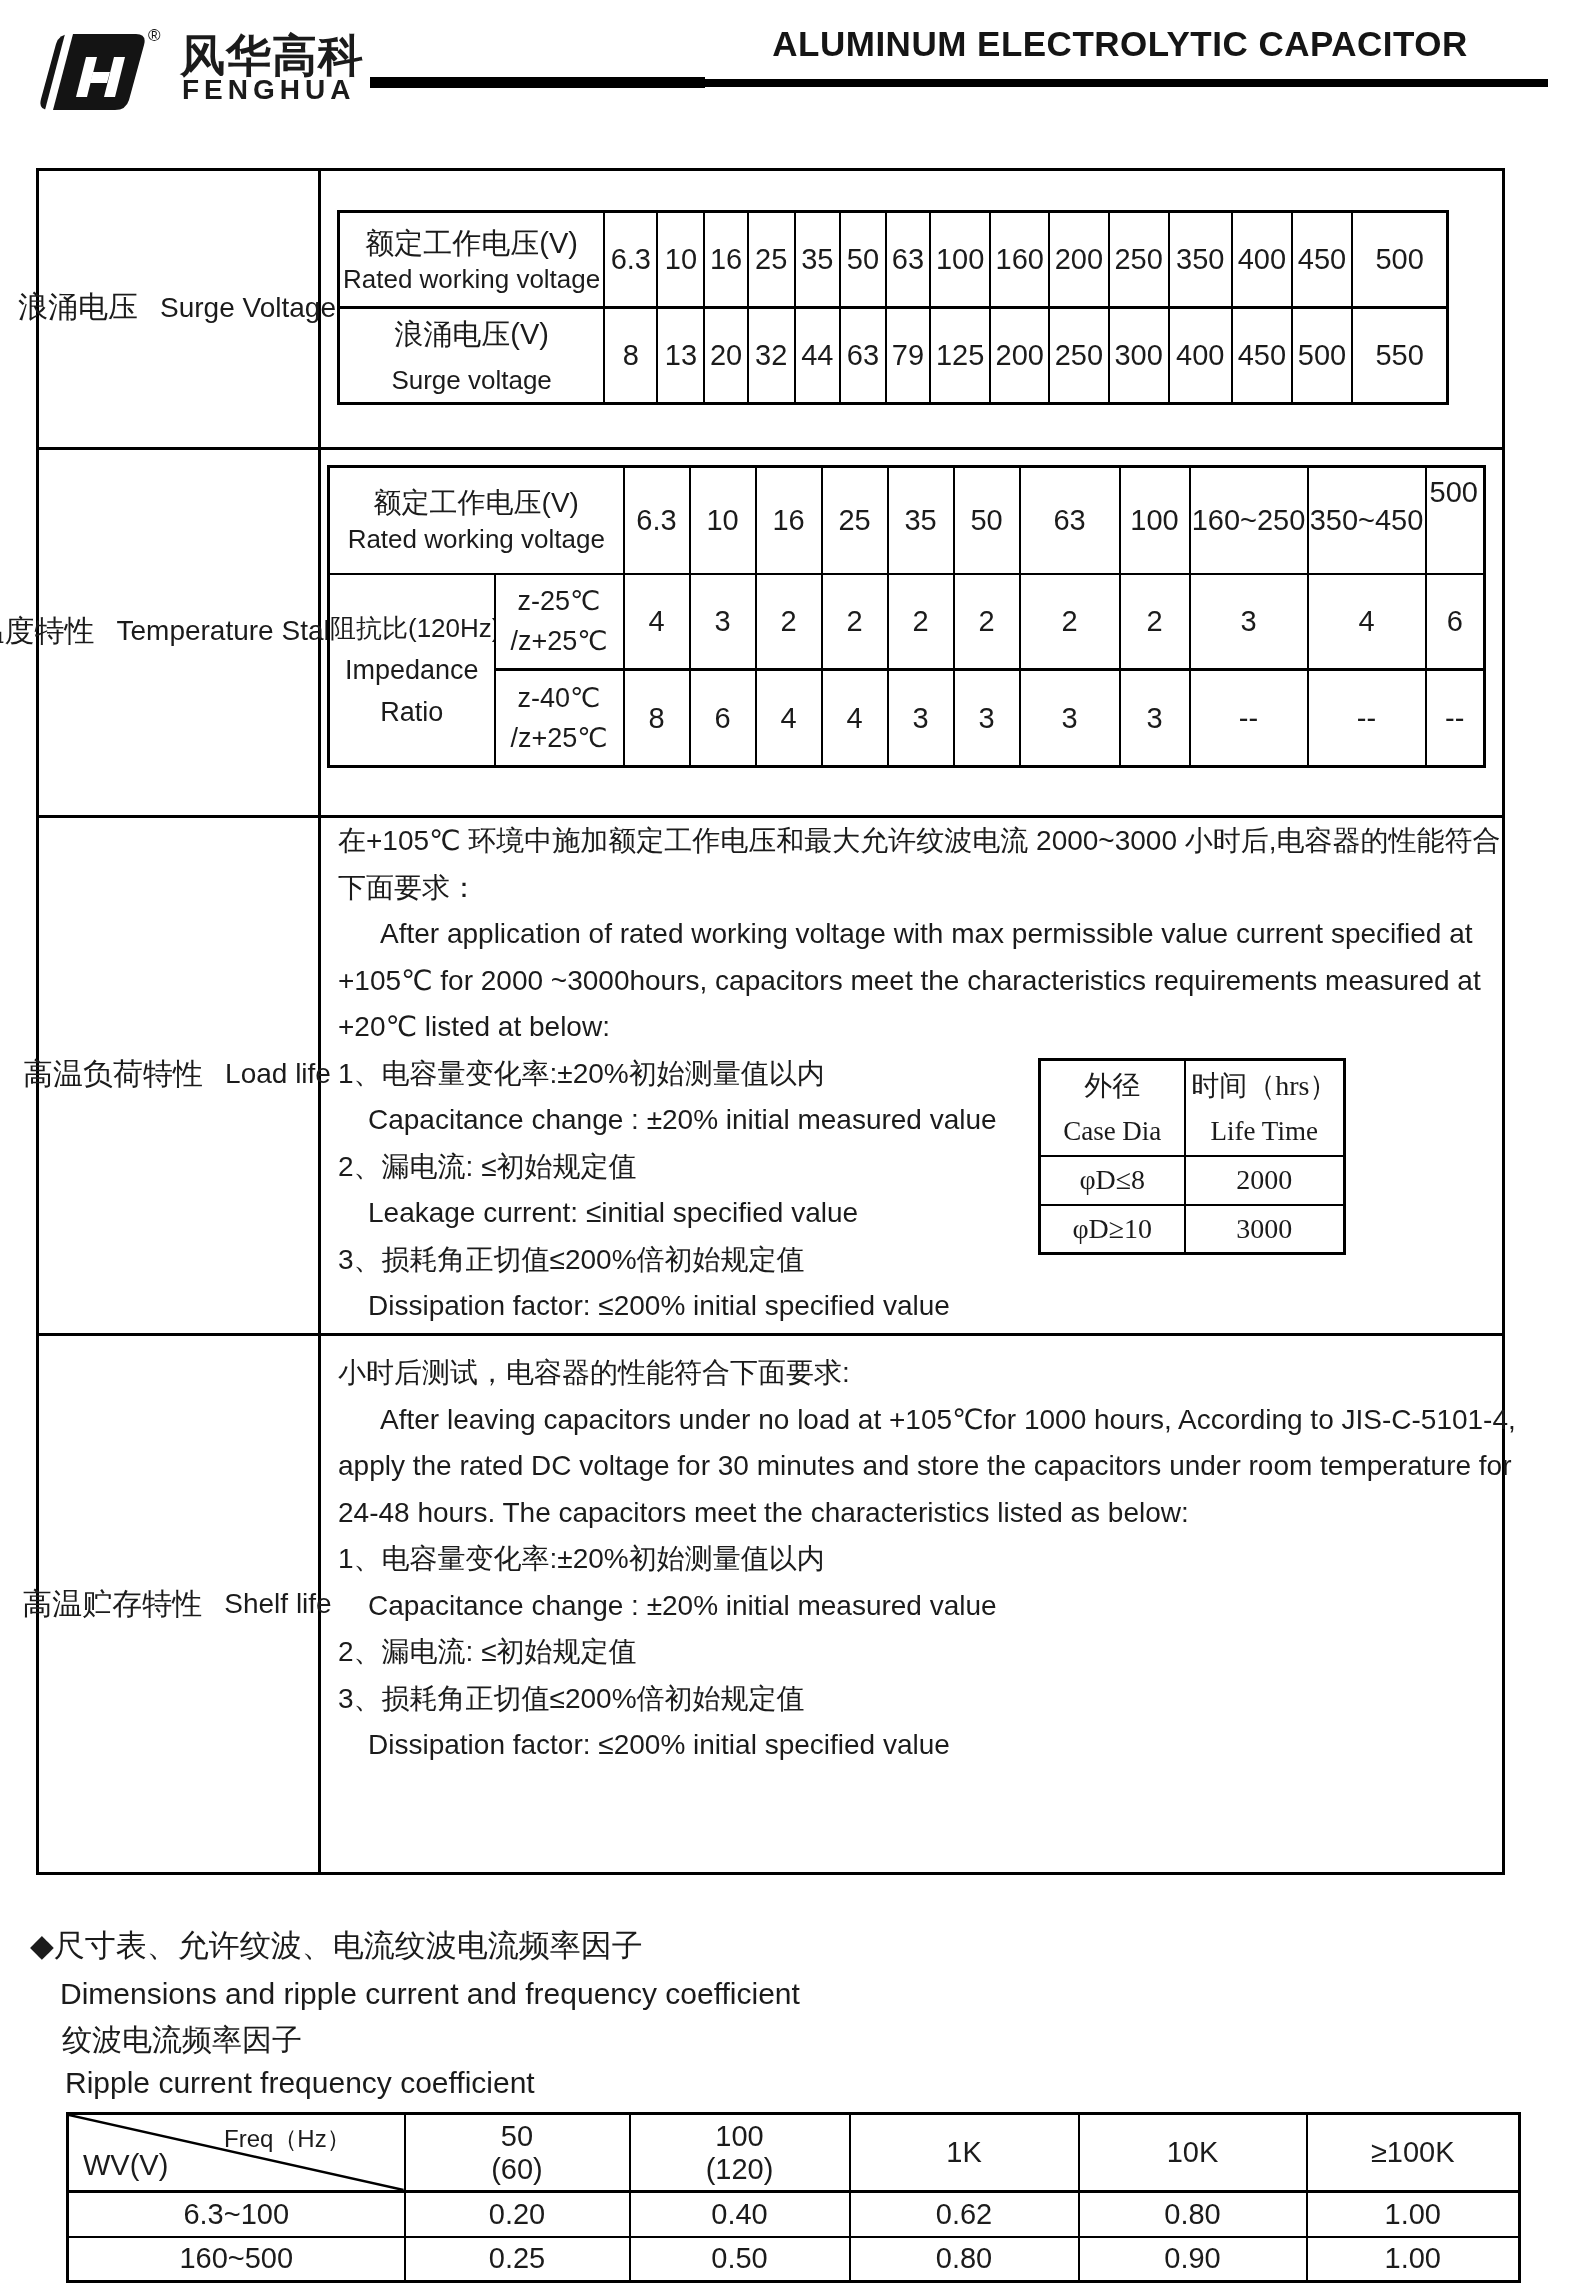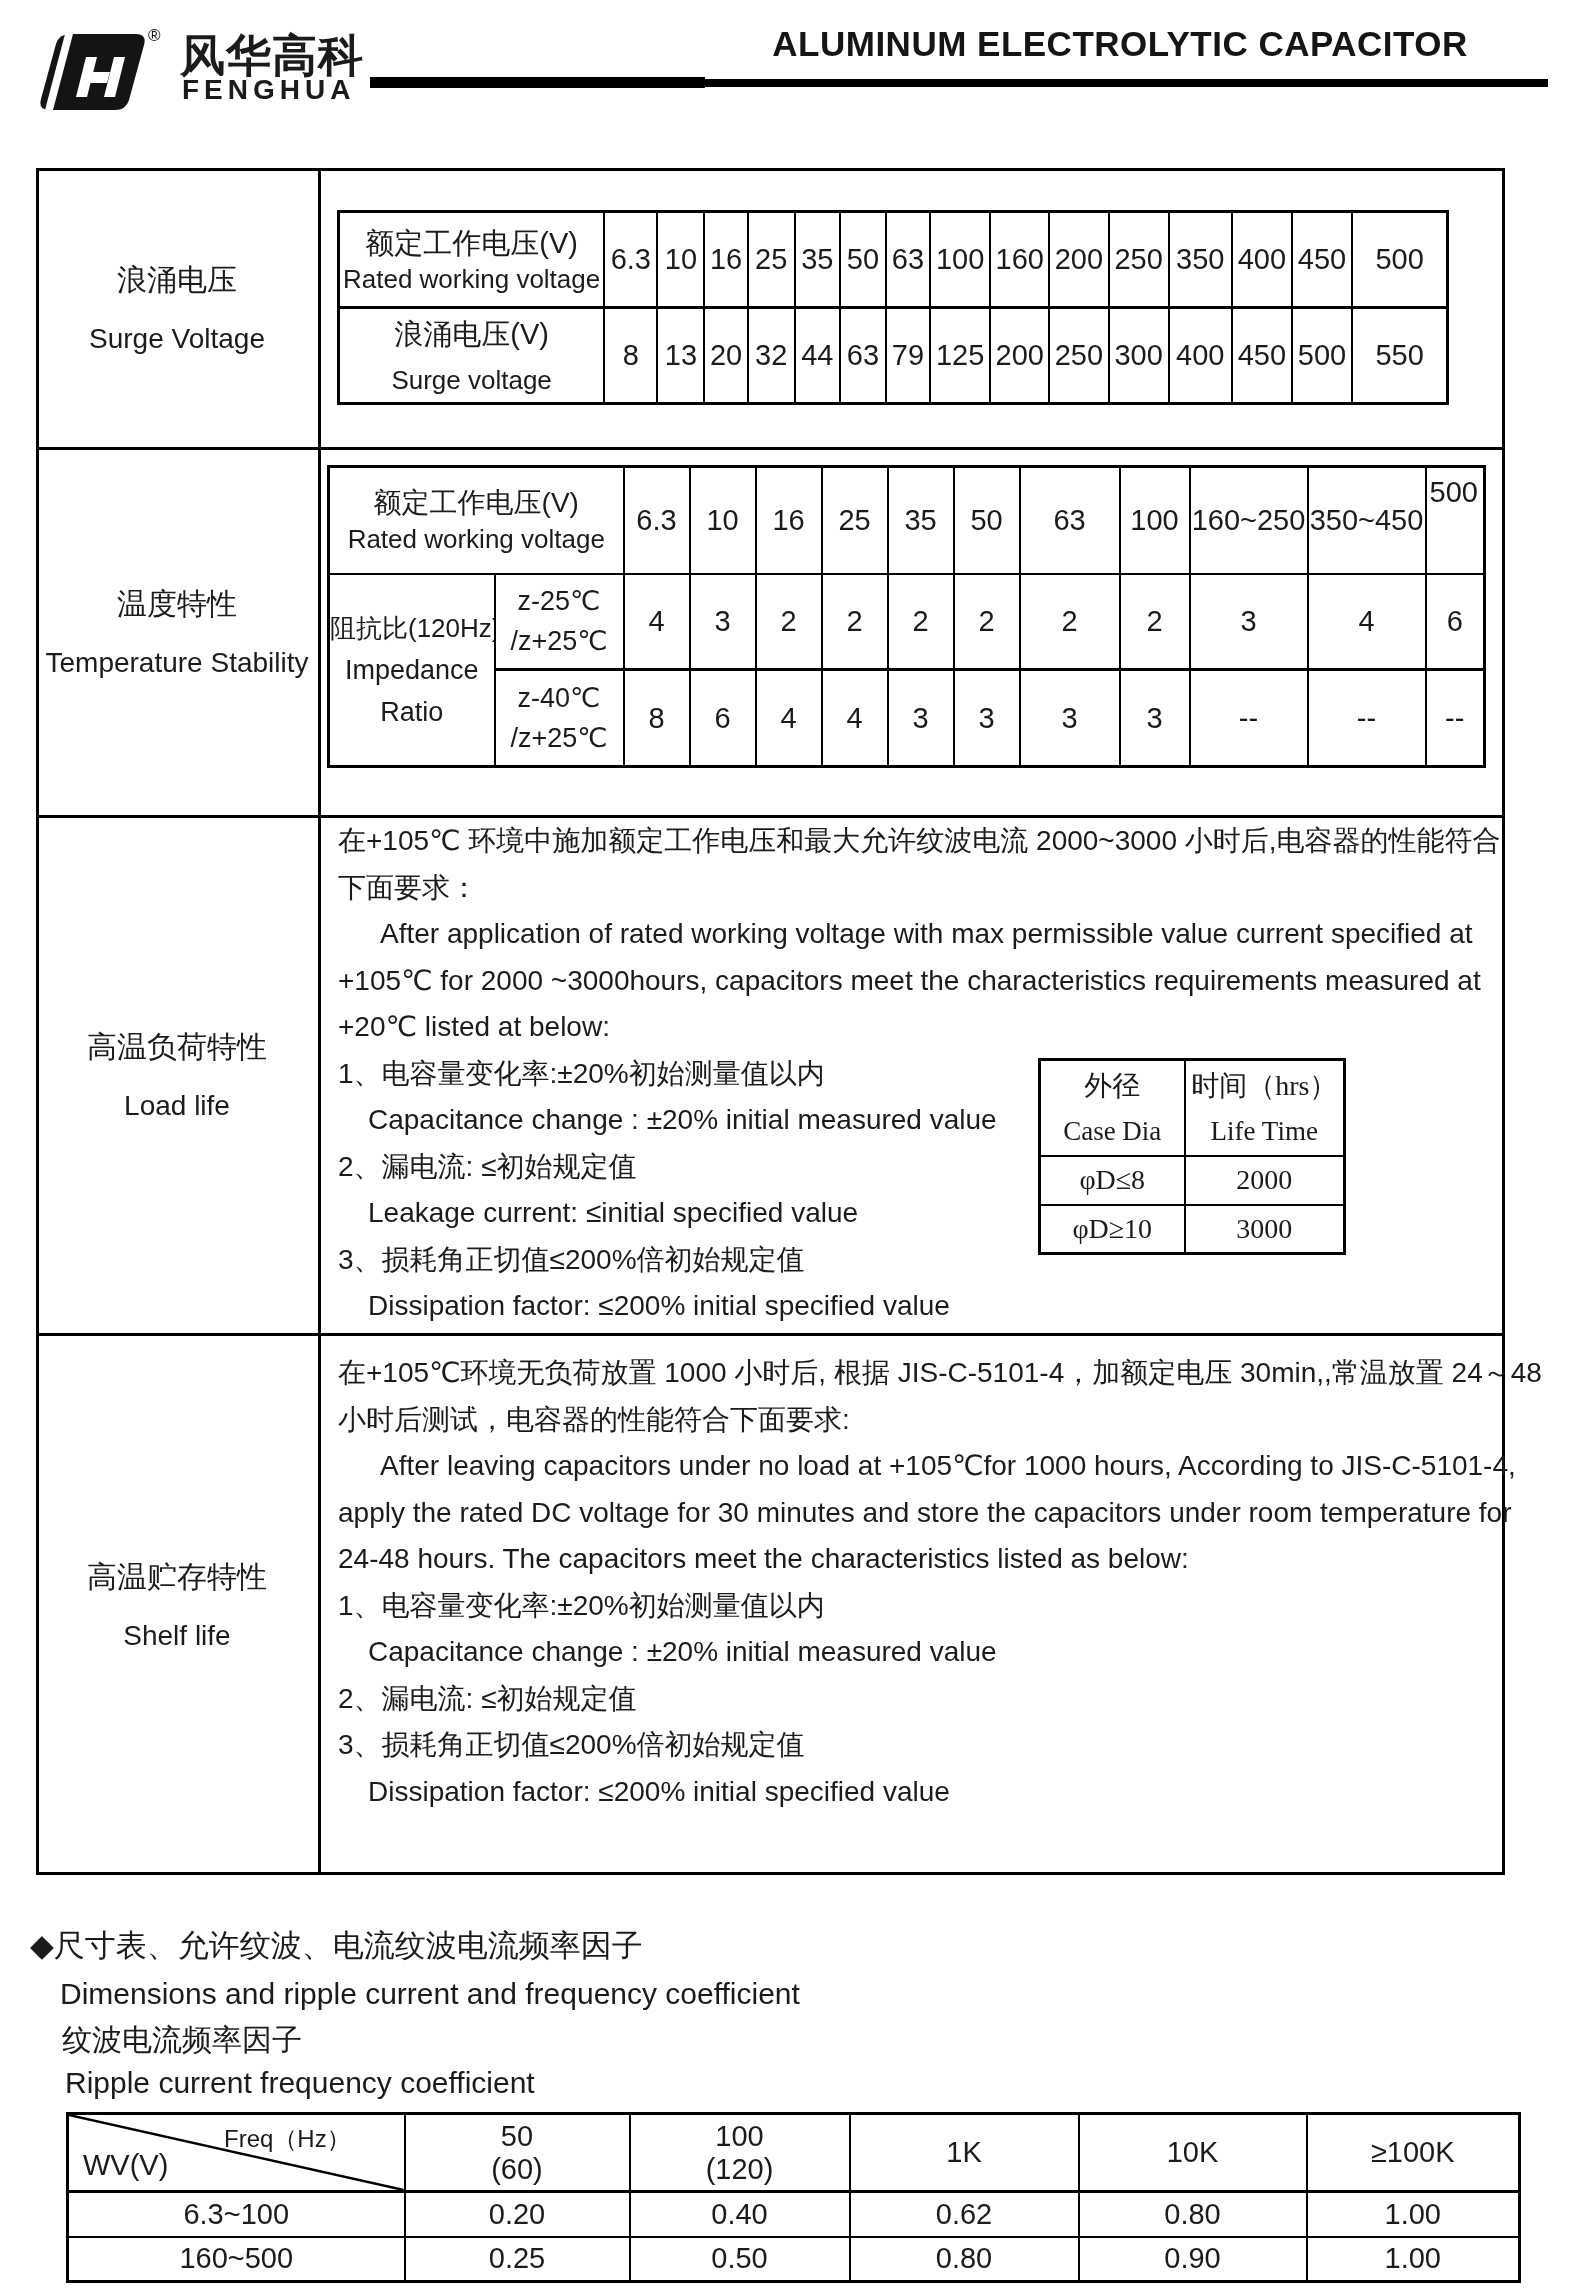--- a/index.html
+++ b/index.html
@@ -15,21 +15,21 @@
              font-size:35px;font-weight:700;letter-spacing:0.5px;white-space:nowrap;color:#151515;}
   .rule-a{position:absolute;left:370px;top:77px;width:335px;height:11px;background:#000;}
   .rule-b{position:absolute;left:705px;top:79px;width:843px;height:8px;background:#000;}
 
   
   .outer-frame{position:absolute;left:36px;top:168px;width:1469px;height:1707px;border:3px solid #000;box-sizing:border-box;}
   .v-divider{position:absolute;left:318px;top:168px;width:3px;height:1707px;background:#000;}
   .h-div{position:absolute;left:36px;width:1469px;height:3px;background:#000;}
   .hd1{top:447px;} .hd2{top:815px;} .hd3{top:1333px;}
 
-  .rowlabel{position:absolute;left:39px;width:276px;display:flex;flex-direction:column;
+  .rowlabel{position:absolute;left:39px;width:276px;display:flex;flex-direction:row;
             align-items:center;justify-content:center;gap:22px;}
   .rl1{top:171px;height:273px;} .rl2{top:450px;height:362px;}
   .rl3{top:818px;height:512px;} .rl4{top:1336px;height:536px;}
   .rowlabel .cl{font-size:30px;white-space:nowrap;}
   .rowlabel .el{font-size:28px;white-space:nowrap;}
 
   
   table.t{border-collapse:collapse;table-layout:fixed;position:absolute;background:#fff;border:3px solid #000;}
   table.t th,table.t td{border:2px solid #000;font-weight:400;text-align:center;vertical-align:middle;
                         padding:0;overflow:hidden;white-space:nowrap;}
@@ -303,21 +303,20 @@
       <td>2000</td>
     </tr>
     <tr class="d">
       <td>φD≥10</td>
       <td>3000</td>
     </tr>
   </tbody>
     </table>
 
   <div class="textblock tb-shelf">
-    <div class="ln">在+105℃环境无负荷放置 1000 小时后, 根据 JIS-C-5101-4，加额定电压 30min,,常温放置 24～48</div>
     <div class="ln">小时后测试，电容器的性能符合下面要求:</div>
     <div class="ln ind40">After leaving capacitors under no load at +105℃for 1000 hours, According to JIS-C-5101-4,</div>
     <div class="ln">apply the rated DC voltage for 30 minutes and store the capacitors under room temperature for</div>
     <div class="ln">24-48 hours. The capacitors meet the characteristics listed as below:</div>
     <div class="ln">1、电容量变化率:±20%初始测量值以内</div>
     <div class="ln ind30">Capacitance change : ±20% initial measured value</div>
     <div class="ln">2、漏电流: ≤初始规定值</div>
     <div class="ln">3、损耗角正切值≤200%倍初始规定值</div>
     <div class="ln ind30">Dissipation factor: ≤200% initial specified value</div>
   </div>

